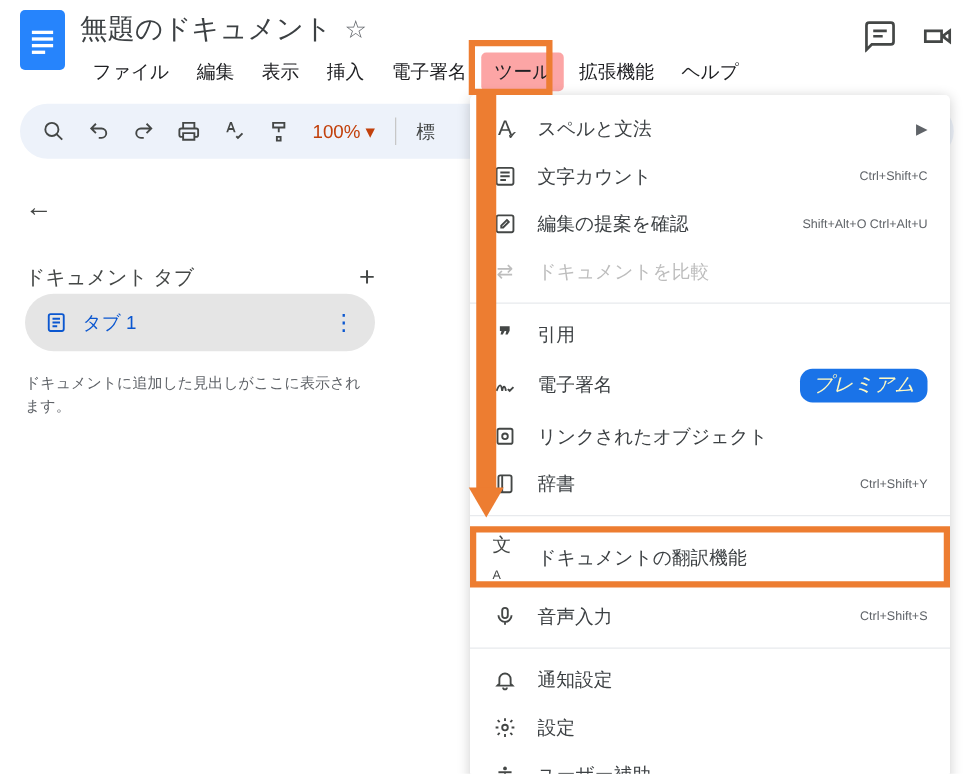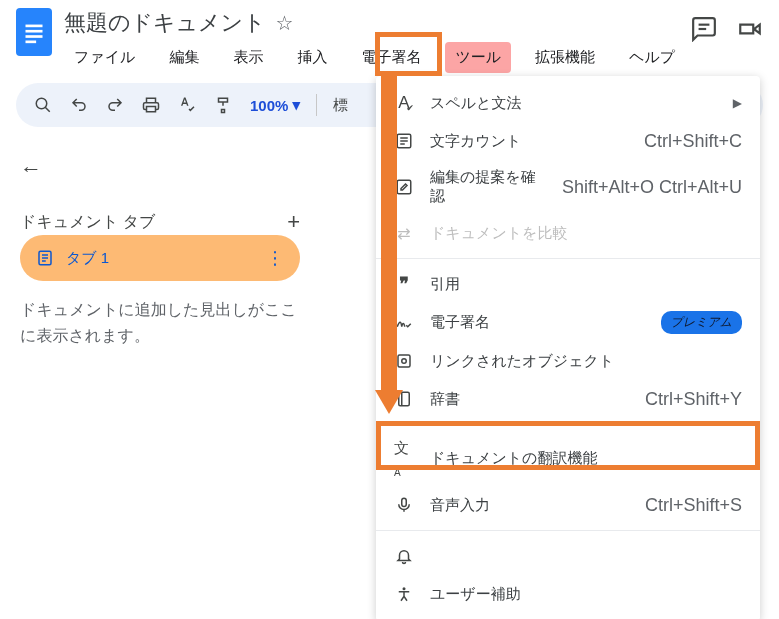--- a/index.html
+++ b/index.html
@@ -5,51 +5,51 @@
 * { box-sizing: border-box; margin: 0; padding: 0; font-family: "Google Sans", Arial, sans-serif; }
 body { background: #fff; width: 779px; height: 619px; overflow: hidden; position: relative; }
 
 .header { padding: 8px 16px 0; display: flex; align-items: flex-start; text-align: center; }
 .docs-logo { width: 36px; height: 48px; background: #2684fc; border-radius: 4px; display: flex; align-items: center; justify-content: center; margin-right: 12px; }
 .docs-logo svg { width: 26px; height: 34px; }
 .title-area { flex: 1; }
 .title-row { display: flex; align-items: center; gap: 10px; }
 .doc-title { font-size: 22px; color: #3c4043; font-weight: 400; }
 .star-btn { color: #5f6368; font-size: 20px; cursor: pointer; }
-.menubar { display: flex; gap: 14px; margin-top: 4px; }
+.menubar { display: flex; gap: 2px; margin-top: 4px; }
 .menu-item { padding: 6px 10px; font-size: 15px; color: #202124; border-radius: 4px; cursor: pointer; }
 .menu-item.active { background: #fca5a5; }
 .header-right { display: flex; gap: 20px; align-items: center; padding-top: 8px; }
 .header-icon { color: #444746; }
 
 .toolbar { margin: 10px 16px; height: 44px; background: #edf2fa; border-radius: 24px; display: flex; align-items: center; padding: 0 12px; gap: 6px; }
 .tb-btn { width: 30px; height: 30px; display: flex; align-items: center; justify-content: center; color: #444746; border-radius: 4px; cursor: pointer; }
 .tb-sep { width: 1px; height: 22px; background: #c7c7c7; margin: 0 4px; }
-.zoom { display: flex; align-items: center; gap: 4px; font-size: 15px; color: #1d4ed8; padding: 0 6px; font-weight: bold; }
+.zoom { display: flex; align-items: center; gap: 4px; font-size: 15px; color: #c2410c; padding: 0 6px; }
 .style-sel { font-size: 15px; color: #444746; padding: 0 6px; }
 
 .body-row { display: flex; }
 .sidebar { width: 320px; padding: 16px 20px; }
 .back-btn { font-size: 22px; color: #444746; cursor: pointer; margin-bottom: 30px; display: inline-block; }
 .tabs-header { display: flex; justify-content: space-between; align-items: center; font-size: 16px; color: #444746; }
 .tabs-header .plus { font-size: 22px; cursor: pointer; }
-.tab-item { background: #fdba74; border-radius: 24px; padding: 12px 16px; display: flex; align-items: center; gap: 12px; color: #0b57d0; font-size: 15px; }
+.tab-item { background: #e5e5e5; border-radius: 24px; padding: 12px 16px; display: flex; align-items: center; gap: 12px; color: #0b57d0; font-size: 15px; }
 .tab-item .more { margin-left: auto; color: #0b57d0; font-size: 18px; }
-.hint { margin-top: 16px; font-size: 16px; color: #5f6368; line-height: 1.6; }
+.hint { margin-top: 16px; font-size: 12px; color: #5f6368; line-height: 1.6; }
 
 .dropdown { position: absolute; top: 76px; left: 376px; width: 384px; background: #fff; box-shadow: 0 2px 10px rgba(0,0,0,.2); border-radius: 4px; padding: 8px 0; z-index: 50; }
 .dd-item { display: flex; align-items: center; padding: 8px 18px; font-size: 15px; color: #3c4043; cursor: pointer; gap: 16px; min-height: 38px; }
 .dd-item.disabled { color: #bdbdbd; cursor: default; }
 .dd-icon { width: 20px; display: flex; justify-content: center; color: #444746; font-size: 16px; }
 .dd-item.disabled .dd-icon { color: #bdbdbd; }
 .dd-label { flex: 1; }
-.dd-shortcut { font-size: 18px; color: #5f6368; }
+.dd-shortcut { font-size: 10px; color: #5f6368; }
 .dd-arrow { color: #5f6368; font-size: 12px; }
 .dd-sep { height: 1px; background: #e8eaed; margin: 6px 0; }
-.premium-badge { background: #1a73e8; color: #0f172a; font-size: 12px; padding: 3px 10px; border-radius: 10px; font-style: italic; }
+.premium-badge { background: #1a73e8; color: #fef9c3; font-size: 16px; padding: 3px 10px; border-radius: 10px; font-style: italic; }
 
 .hl-box-menu { position: absolute; top: 32px; left: 375px; width: 67px; height: 44px; border: 5px solid #ed7d31; z-index: 60; pointer-events: none; }
 .hl-arrow { position: absolute; top: 76px; left: 375px; width: 28px; height: 340px; z-index: 60; pointer-events: none; }
 .hl-arrow-stem { position: absolute; left: 6px; top: 0; width: 16px; height: 316px; background: #ed7d31; }
 .hl-arrow-head { position: absolute; top: 314px; left: 0; width: 0; height: 0; border-left: 14px solid transparent; border-right: 14px solid transparent; border-top: 24px solid #ed7d31; }
 .hl-box-voice { position: absolute; top: 421px; left: 376px; width: 384px; height: 49px; border: 5px solid #ed7d31; z-index: 60; pointer-events: none; }
 </style>
 </head>
 <body>
 
@@ -240,20 +240,30 @@
       <span class="dd-label">音声入力</span>
       <span class="dd-shortcut">Ctrl+Shift+S</span>
     </div>
     <div class="dd-sep"></div>
     <div class="dd-item">
       <span class="dd-icon">
         <svg width="18" height="18" viewBox="0 0 24 24">
           <path fill="none" stroke="currentColor" stroke-width="2" d="M18 16v-5a6 6 0 00-12 0v5l-2 2h16l-2-2zM10 20a2 2 0 004 0"></path>
         </svg>
       </span>
+      <span class="dd-label">通知設定</span>
+    </div>
+    <div class="dd-item">
+      <span class="dd-icon">
+        <svg width="18" height="18" viewBox="0 0 24 24">
+          <circle cx="12" cy="12" r="3" fill="none" stroke="currentColor" stroke-width="2"></circle>
+          <path fill="none" stroke="currentColor" stroke-width="2" d="M12 2v3m0 14v3M4.2 4.2l2.1 2.1m11.4 11.4l2.1 2.1M2 12h3m14 0h3M4.2 19.8l2.1-2.1m11.4-11.4l2.1-2.1"></path>
+        </svg>
+      </span>
+      <span class="dd-label">設定</span>
     </div>
     <div class="dd-item">
       <span class="dd-icon">
         <svg width="18" height="18" viewBox="0 0 24 24">
           <circle cx="12" cy="5" r="2" fill="currentColor"></circle>
           <path fill="none" stroke="currentColor" stroke-width="2" d="M5 9h14M12 9v6m-4 6l4-6 4 6"></path>
         </svg>
       </span>
       <span class="dd-label">ユーザー補助</span>
     </div>

